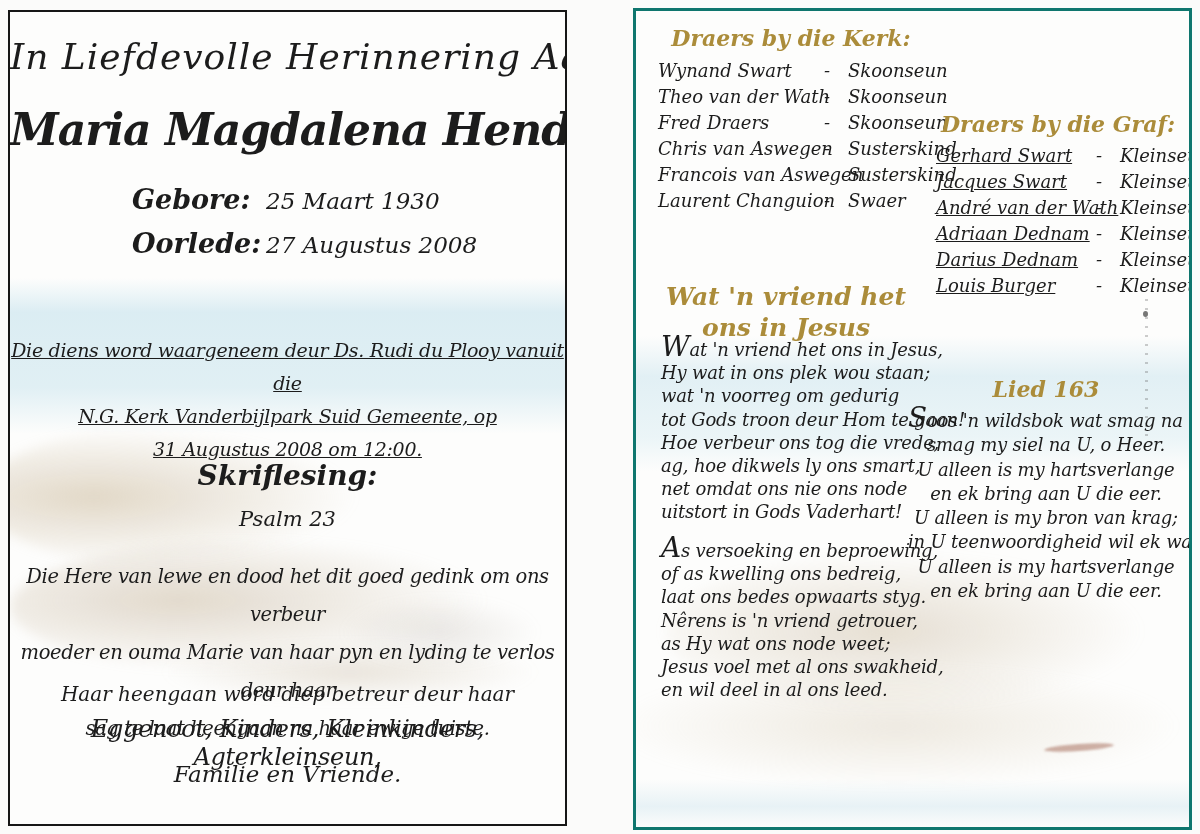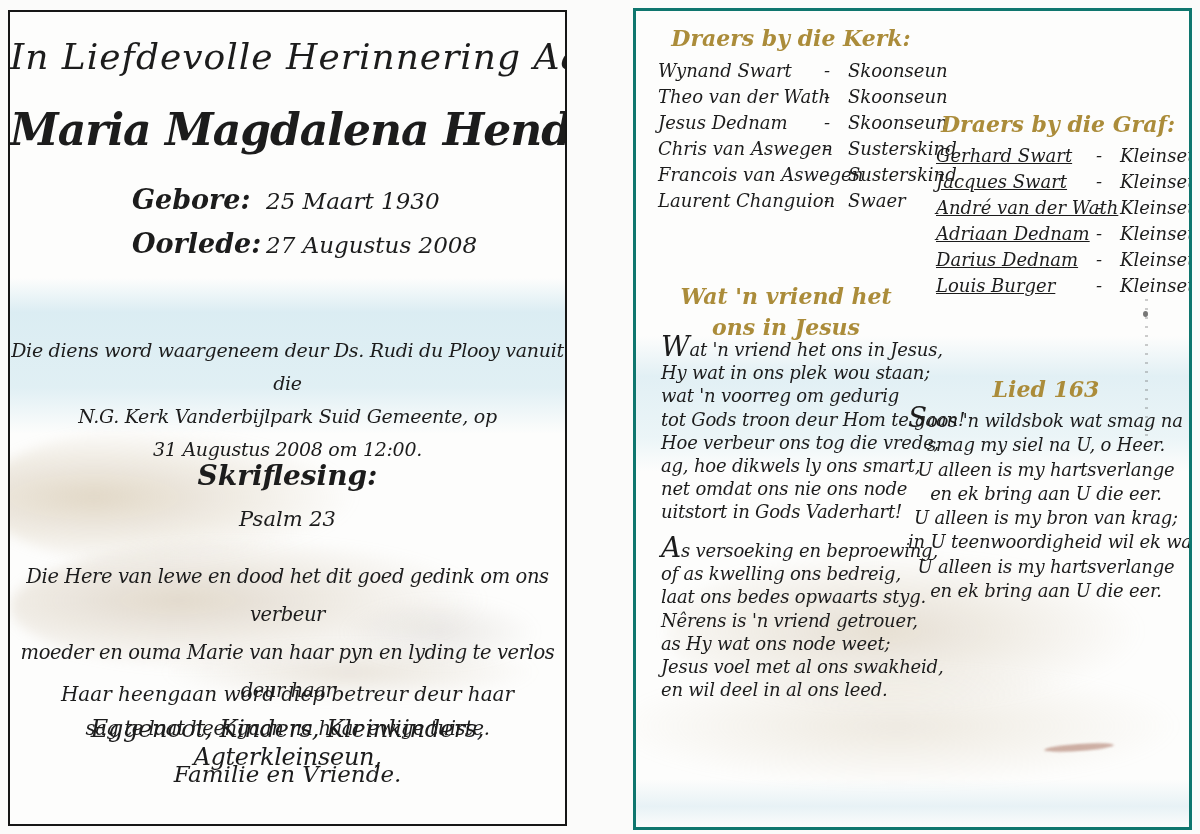--- a/index.html
+++ b/index.html
@@ -15,39 +15,39 @@
   .center{left:0;right:0;text-align:center;}
   .gold{color:#ab8c3a;font-weight:bold;}
 
   
   .title{top:24px;font-size:36px;letter-spacing:1px;white-space:nowrap;}
   .name{top:92px;font-size:44px;font-weight:bold;letter-spacing:-1px;white-space:nowrap;}
   .dates{left:122px;top:172px;}
   .date-row{display:flex;align-items:baseline;margin-bottom:13px;text-align:right;}
   .date-label{font-size:27px;font-weight:bold;width:114px;}
   .date-value{font-size:23px;margin-left:20px;white-space:nowrap;}
-  .service{top:322px;font-size:19px;line-height:33px;letter-spacing:-0.3px;}
+  .service{top:322px;font-size:19px;line-height:33px;letter-spacing:-0.3px;text-decoration:underline;}
   .skriflesing{top:447px;font-size:28px;font-weight:bold;}
   .psalm{top:495px;font-size:21px;}
   .tribute{top:546px;font-size:19.5px;line-height:38px;letter-spacing:-0.4px;}
   .mourning{top:670px;font-size:20px;text-align:center;}
   .mourners1{top:703px;font-size:24px;letter-spacing:-0.3px;}
   .mourners2{top:749px;font-size:23px;}
 
   
   .church-heading{left:10px;width:290px;top:14px;font-size:22px;text-align:center;}
   .rows{font-size:18px;}
   .church-rows{left:22px;top:47px;}
   .grave-heading{left:292px;width:260px;top:100px;font-size:22px;text-align:center;}
   .grave-rows{left:300px;top:132px;}
   .bearer-row{display:flex;height:26px;line-height:26px;white-space:nowrap;}
   .church-rows .b-name{width:166px;}
   .grave-rows .b-name{width:160px;text-decoration:underline;}
   .b-dash{width:24px;text-align:left;}
-  .hymn-heading{left:10px;width:280px;top:270px;font-size:22px;line-height:31px;text-align:center;}
+  .hymn-heading{left:10px;width:280px;top:270px;font-size:25px;line-height:31px;text-align:center;}
   .stanza{left:25px;top:327px;}
   .stanza2{top:528px;}
   .poem-line{font-size:18px;line-height:23.2px;white-space:nowrap;letter-spacing:-0.2px;}
   .drop-initial::first-letter{font-size:1.55em;line-height:1px;}
   .lied-heading{left:280px;width:260px;top:365px;font-size:22px;text-align:center;}
   .lied-lines{left:272px;width:276px;top:398px;text-align:center;}
   .lied-lines .poem-line{line-height:24.3px;}
 
   
   .wash{position:absolute;pointer-events:none;}
@@ -135,21 +135,21 @@
       <span class="b-name">Wynand Swart</span>
       <span class="b-dash">-</span>
       <span class="b-role">Skoonseun</span>
     </div>
     <div class="bearer-row">
       <span class="b-name">Theo van der Wath</span>
       <span class="b-dash">-</span>
       <span class="b-role">Skoonseun</span>
     </div>
     <div class="bearer-row">
-      <span class="b-name">Jesus Dednam</span>
+      <span class="b-name">Fred Draers</span>
       <span class="b-dash">-</span>
       <span class="b-role">Skoonseun</span>
     </div>
     <div class="bearer-row">
       <span class="b-name">Chris van Aswegen</span>
       <span class="b-dash">-</span>
       <span class="b-role">Susterskind</span>
     </div>
     <div class="bearer-row">
       <span class="b-name">Francois van Aswegen</span>

